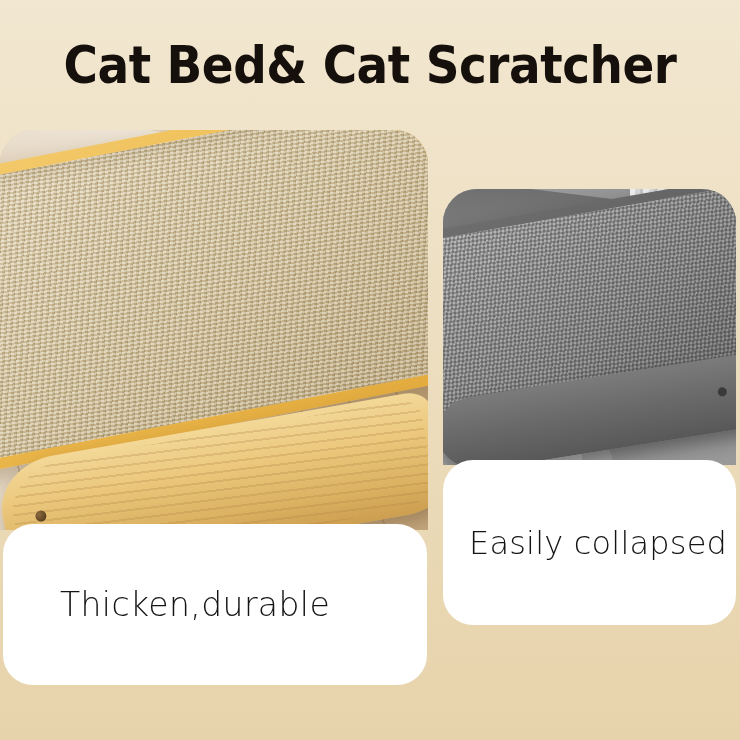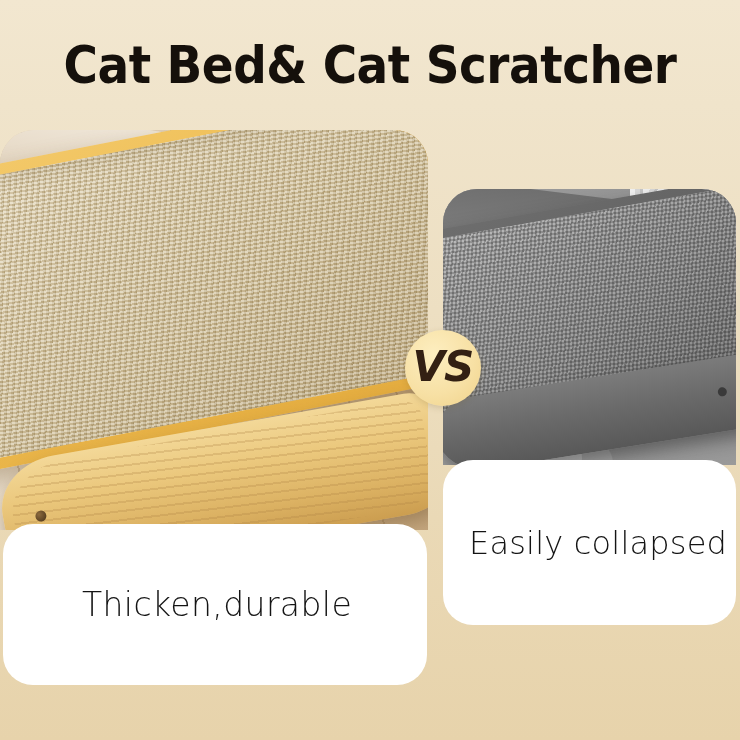--- a/index.html
+++ b/index.html
@@ -308,21 +308,21 @@
     position:absolute;
     background:#ffffff;
     display:flex;
     align-items:center;
     z-index:15;
   }
   #card-left {
     left:3px; top:524px;
     width:424px; height:161px;
     border-radius:30px;
-    padding-left:79px;
+    padding-left:57px;
   }
   #card-right {
     left:443px; top:460px;
     width:293px; height:165px;
     border-radius:30px;
     padding-left:26px;
   }
   .caption {
     font-family:"DejaVu Sans", sans-serif;
     font-weight:300;
@@ -370,23 +370,20 @@
       <div class="grey-frame"></div>
       <div class="grey-mesh"></div>
     </div>
 
     <div class="grey-foot"></div>
     <div class="grey-rail">
       <div class="grey-screw"></div>
     </div>
   </div>
 
-  <div id="vs-badge">
-    <span id="vs-text">VS</span>
-  </div>
 
   <div class="card" id="card-left">
     <span class="caption" id="caption-left">Thicken,durable</span>
   </div>
 
   <div class="card" id="card-right">
     <span class="caption" id="caption-right">Easily collapsed</span>
   </div>
 
 </div>

